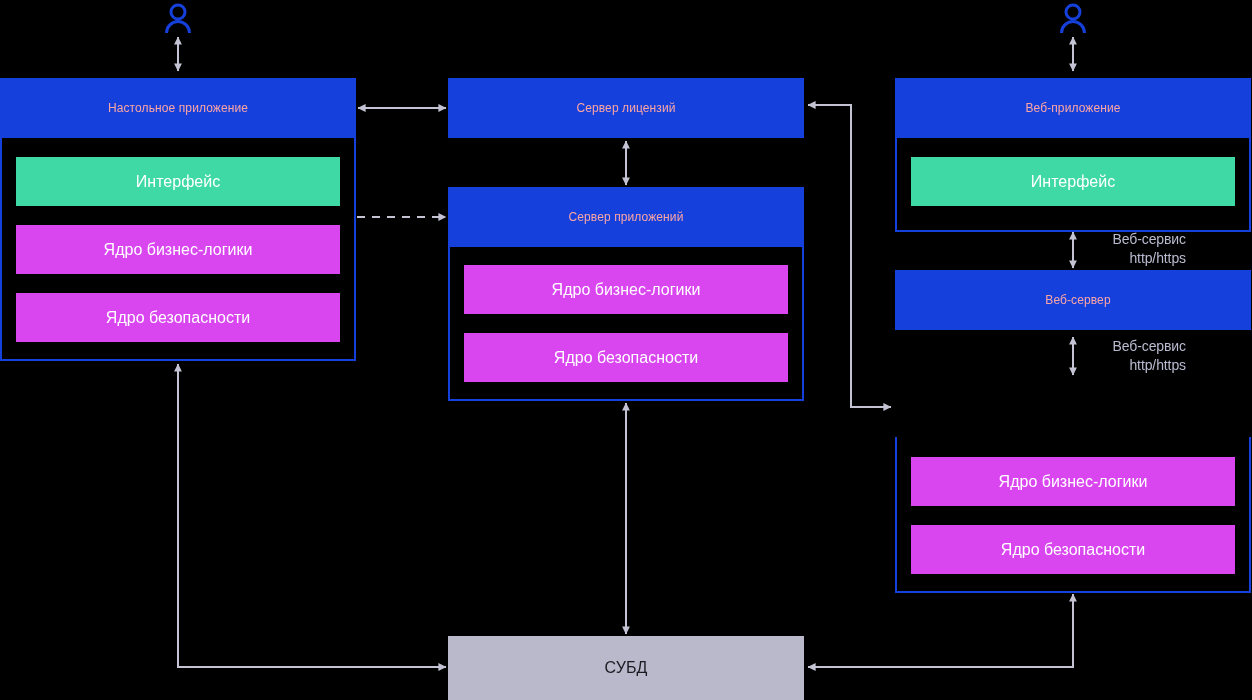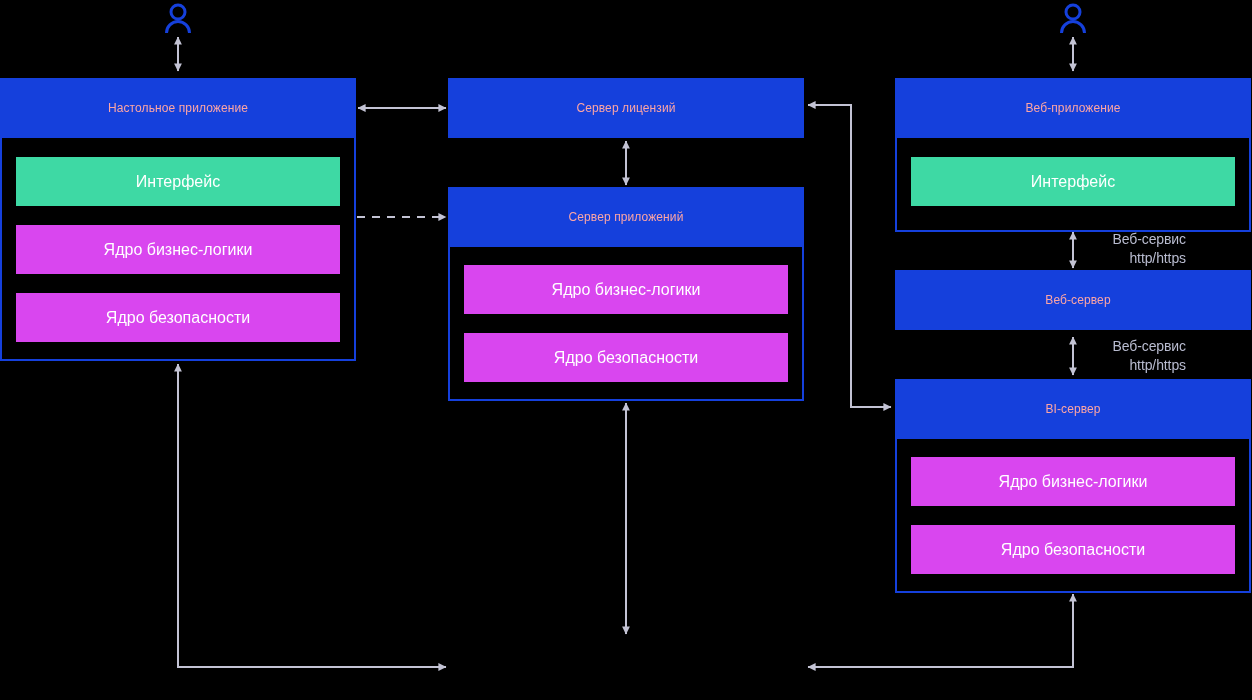--- a/index.html
+++ b/index.html
@@ -179,29 +179,29 @@
   </div>
   <div class="sub iface" style="left:911px; top:157px; width:324px; height:49px;">
     <span>Интерфейс</span>
   </div>
 
   <div class="node hdr" style="left:895px; top:270px; width:356px; height:60px;padding-left:10px;">
     <span>Веб-сервер</span>
   </div>
 
   <div class="container-box" style="left:895px; top:437px; width:356px; height:156px;"></div>
-  <div class="node hdr" style="left:895px; top:379px; width:356px; height:60px;">
-    <span>BI-сервер</span>
-  </div>
   <div class="sub core" style="left:911px; top:457px; width:324px; height:49px;">
     <span>Ядро бизнес-логики</span>
   </div>
   <div class="sub core" style="left:911px; top:525px; width:324px; height:49px;">
     <span>Ядро безопасности</span>
   </div>
 
+  <div class="node db" style="left:448px; top:636px; width:356px; height:64px;">
+    <span>СУБД</span>
+  </div>
 
   <div class="edge-label" style="left:1090px; top:230px; width:96px;">Веб-сервис
 http/https</div>
   <div class="edge-label" style="left:1090px; top:337px; width:96px;">Веб-сервис
 http/https</div>
 
 </div>
 
 </body></html>

